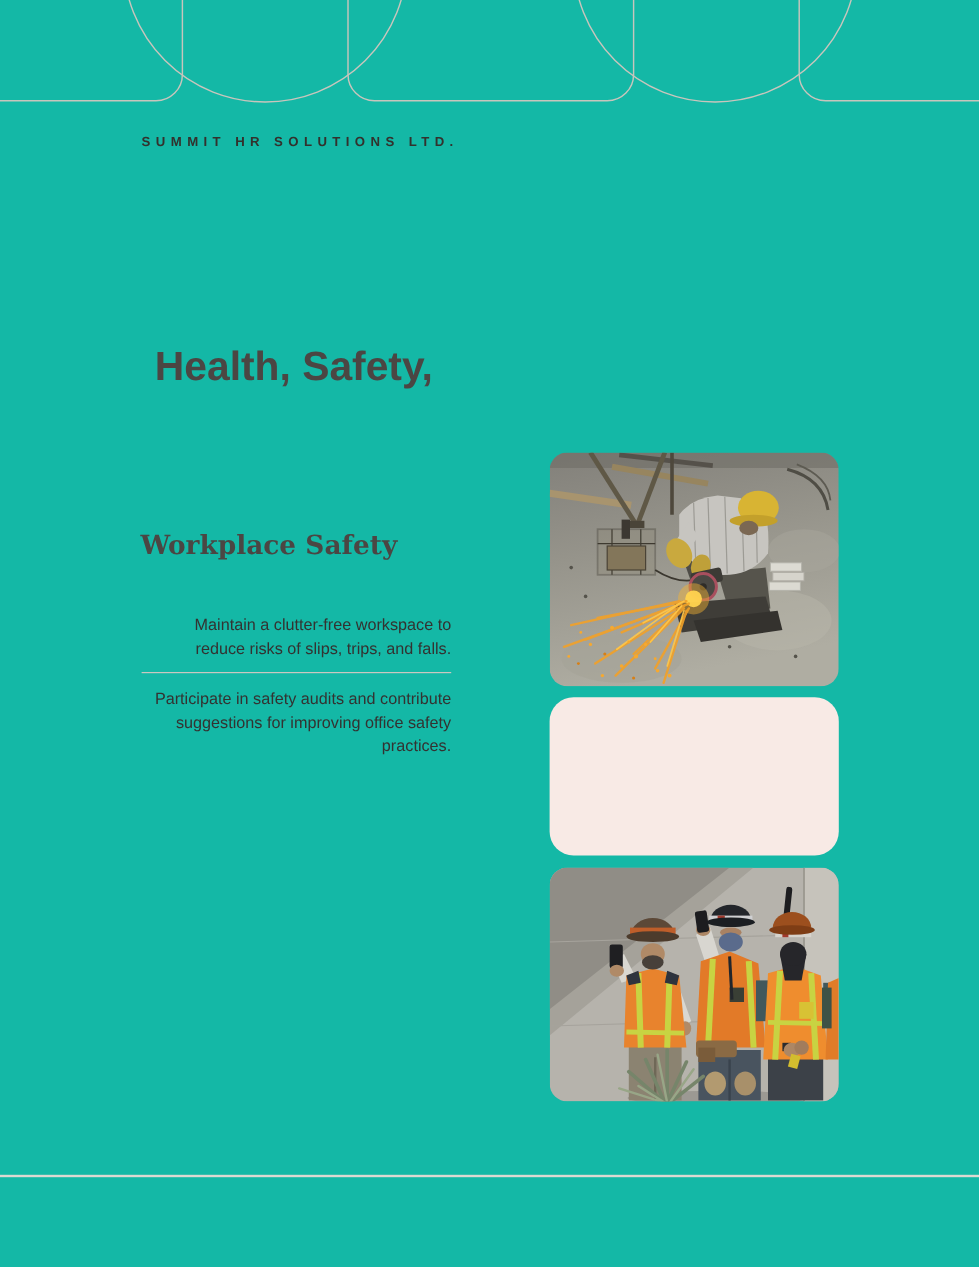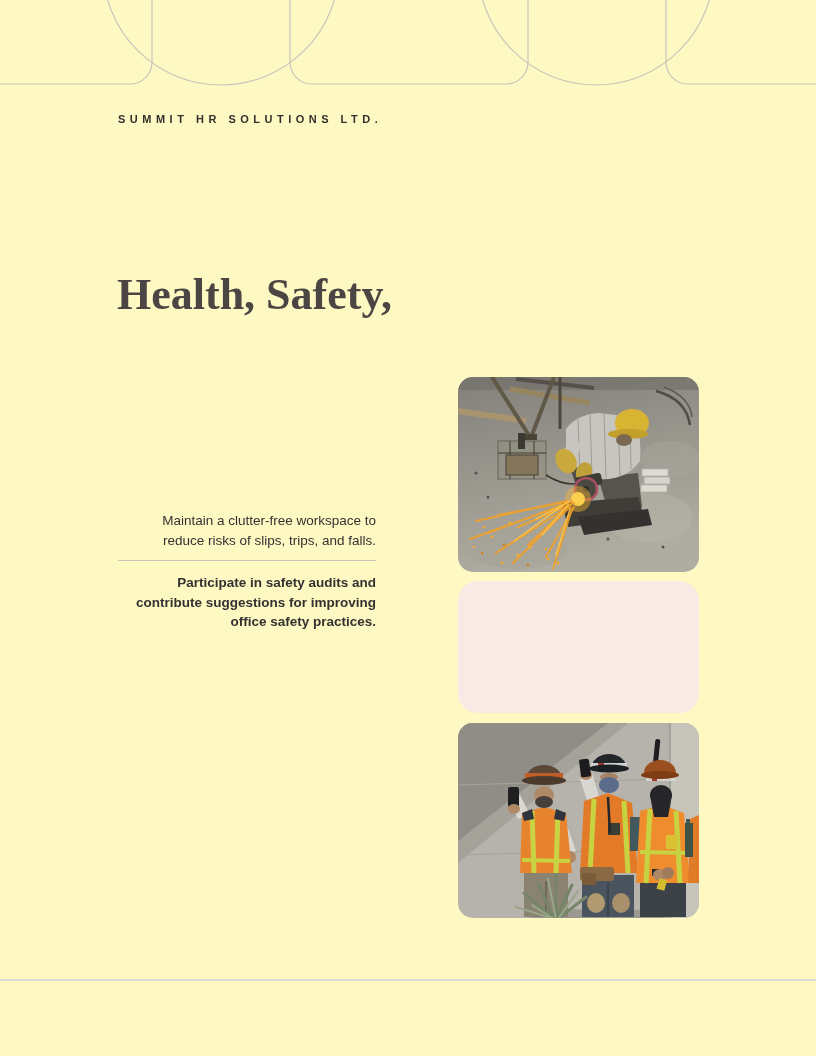--- a/index.html
+++ b/index.html
@@ -1,49 +1,49 @@
 <!DOCTYPE html>
 <html><head>
 <meta charset="utf-8">
 <style>
   html,body{margin:0;padding:0;background:#e8e6e0;}
   .page{
     position:relative;width:816px;height:1056px;margin:0 auto;
-    background:#fef9c3;overflow:hidden;
+    background:#14b8a6;overflow:hidden;
     font-family:"Liberation Sans",sans-serif;
   }
   
   .deco-band{position:absolute;top:0;left:0;width:816px;height:88px;}
   .deco-band svg{display:block;}
 
   .brand{
     position:absolute;left:118px;top:113px;
     font-size:11px;font-weight:600;letter-spacing:4.5px;
     color:#33312d;white-space:nowrap;
   }
   .page-title{
-    position:absolute;left:117px;top:270px;margin:0;
-    font-family:Liberation Serif, serif;
-    font-weight:600;font-size:44px;line-height:49px;color:#4b4643;
+    position:absolute;left:117px;top:270px;margin:12px;
+    font-family:Liberation Sans, sans-serif;
+    font-weight:600;font-size:34px;line-height:49px;color:#4b4643;
   }
   .section-heading{
     position:absolute;left:117px;top:441px;margin:0;
     font-family:"DejaVu Serif","Liberation Serif",serif;
     font-weight:600;font-size:22px;line-height:28px;color:#4b4643;
   }
   .safety-list{
     position:absolute;left:118px;top:499px;width:258px;
   }
   .safety-item{
     margin:0;padding:12px 0 10px 0;
     font-size:13.5px;line-height:19.5px;color:#343231;
     border-bottom:1.5px solid #cac7c0;
     text-align:right;
   }
-  .safety-item:last-child{border-bottom:none;font-weight:bold;}
+  .safety-item:last-child{border-bottom:none;}
 
   .media-col{position:absolute;left:458px;top:0;width:241px;}
   .photo{
     position:absolute;left:0;width:241px;overflow:hidden;border-radius:15px;
   }
   .photo svg{display:block;}
   .photo-top{top:377px;height:195px;}
   .accent-block{
     position:absolute;left:0;top:581px;width:241px;height:132px;
     background:#f8eae5;border-radius:20px;
@@ -67,20 +67,21 @@
       <rect x="666" y="-24" width="240" height="108" rx="22"></rect>
       <circle cx="221" cy="-33" r="118"></circle>
       <circle cx="596" cy="-33" r="118"></circle>
     </svg>
   </div>
 
   <div class="brand">SUMMIT HR SOLUTIONS LTD.</div>
 
   <h1 class="page-title"><span>Health, Safety,</span><br></h1>
 
+  <h2 class="section-heading">Workplace Safety</h2>
 
   <div class="safety-list">
     <p class="safety-item">Maintain a clutter-free workspace to reduce risks of slips, trips, and falls.</p>
     <p class="safety-item">Participate in safety audits and contribute suggestions for improving office safety practices.</p>
   </div>
 
   <div class="media-col">
 
     <figure class="photo photo-top" style="margin:0">
       <svg width="241" height="195" viewBox="0 0 241 195">

